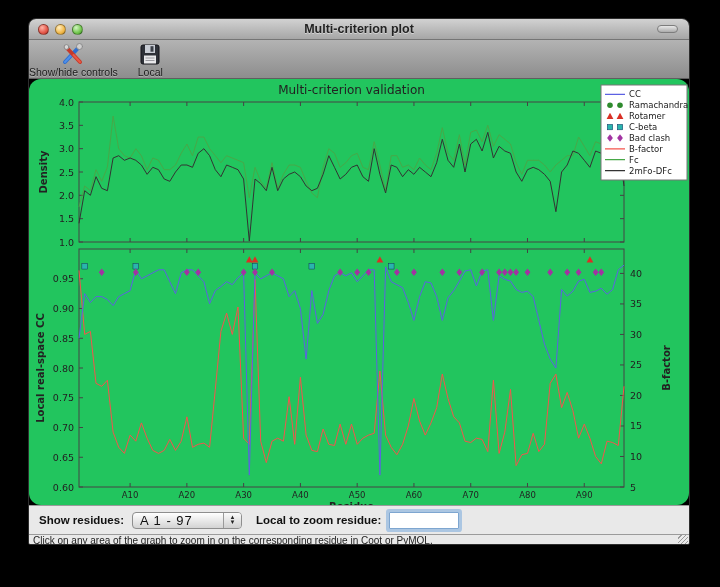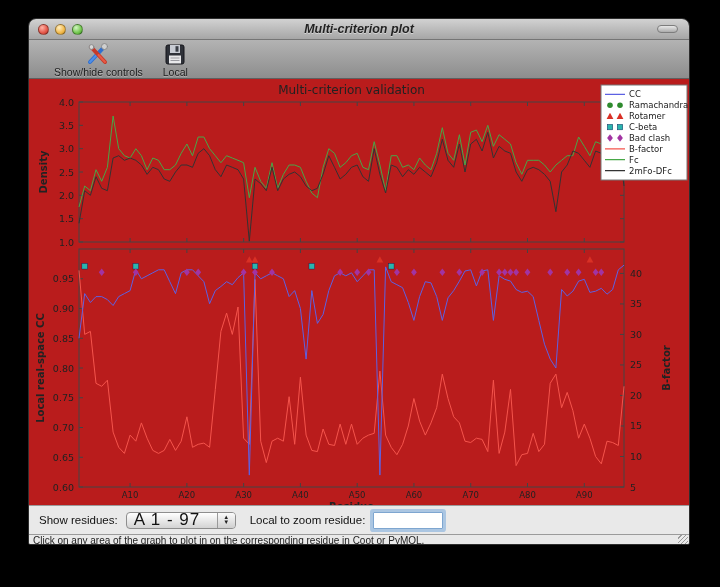--- a/index.html
+++ b/index.html
@@ -3,46 +3,46 @@
 <meta charset="utf-8">
 <style>
   html,body{margin:0;padding:0;background:#000;}
   .stage{position:relative;width:720px;height:587px;background:#000;overflow:hidden;
          font-family:"Liberation Sans",sans-serif;}
   .window{position:absolute;left:28px;top:18px;width:662px;height:527px;
           border-radius:8px 8px 2px 2px;overflow:hidden;
           box-shadow:0 10px 28px rgba(0,0,0,.95);border:1px solid #2e2e2e;box-sizing:border-box;}
   
   .titlebar{height:20px;background:linear-gradient(#d2d2d2,#a6a6a6);border-bottom:1px solid #757575;
-            position:relative;display:flex;align-items:center;font-style:italic;}
+            position:relative;display:flex;align-items:center;}
   .lights{display:flex;gap:6px;margin-left:9px;}
   .light{width:11px;height:11px;border-radius:50%;border:1px solid rgba(0,0,0,.35);box-sizing:border-box;}
   .light.red{background:radial-gradient(circle at 35% 30%,#ffb2a6,#e4584a 60%,#b03327);}
   .light.yellow{background:radial-gradient(circle at 35% 30%,#ffeec2,#f2b94b 60%,#c78e22);}
   .light.green{background:radial-gradient(circle at 35% 30%,#d2f5c3,#73c74e 60%,#3f9427);}
   .win-title{position:absolute;left:0;right:0;text-align:center;font-size:12.5px;font-weight:bold;
              color:#222;text-shadow:0 1px 0 rgba(255,255,255,.45);pointer-events:none;}
   .pill{position:absolute;right:11px;top:6px;width:21px;height:8px;border-radius:4px;
         background:linear-gradient(#e8e8e8,#ababab);border:1px solid #7d7d7d;box-sizing:border-box;}
   
   .toolbar{height:39px;background:linear-gradient(#b3b3b3,#8d8d8d);border-bottom:1px solid #5f5f5f;
-           display:flex;align-items:flex-end;padding-left:25px;gap:20px;box-sizing:border-box;}
+           display:flex;align-items:flex-end;padding-left:0;gap:20px;box-sizing:border-box;}
   .tool-btn{display:flex;flex-direction:column;align-items:center;margin-top:2px;cursor:default;}
   .tool-btn svg{display:block;}
   .tool-label{font-size:10.5px;color:#1c1c1c;text-shadow:0 1px 0 rgba(255,255,255,.3);margin-top:0px;white-space:nowrap;}
   
-  .plot-panel{height:426px;background:#b91c1c;}
+  .plot-panel{height:426px;background:#22c55e;border-radius:12px;}
   
   .controlbar{height:29px;background:#e9e9e9;border-top:1px solid #9b9b9b;display:flex;align-items:center;
               padding-left:10px;box-sizing:border-box;font-size:11.5px;color:#111;}
-  .ctl-label{font-weight:normal;margin-right:8px;white-space:nowrap;}
+  .ctl-label{font-weight:bold;margin-right:8px;white-space:nowrap;}
   .combo{width:110px;height:17px;border:1px solid #8e8e8e;border-radius:4px;
          background:linear-gradient(#ffffff,#d3d3d3);display:flex;align-items:center;
          box-sizing:border-box;margin-right:14px;position:relative;}
-  .combo-text{flex:1;font-size:17px;color:#111;padding-left:7px;letter-spacing:1px;}
+  .combo-text{flex:1;font-size:13px;color:#111;padding-left:7px;letter-spacing:1px;}
   .combo-stepper{width:17px;height:100%;border-left:1px solid #9a9a9a;display:flex;flex-direction:column;
                  align-items:center;justify-content:center;background:linear-gradient(#fbfbfb,#cfcfcf);
                  border-radius:0 3px 3px 0;}
   .combo-stepper span{font-size:6px;line-height:5px;color:#222;}
   .zoom-input{width:62px;height:15px;border:1px solid #7ea6d0;background:#fff;
               box-shadow:0 0 0 3px rgba(120,170,220,.55);border-radius:1px;outline:none;
               font-size:11px;padding:0 3px;}
   
   .statusbar{height:12px;background:#e9e9e9;border-top:1px solid #9b9b9b;position:relative;
              display:flex;align-items:center;box-sizing:border-box;}
@@ -286,18 +286,18 @@
         <span class="combo-stepper">
             <span>▲</span>
             <span>▼</span>
           </span>
       </div>
       <span class="ctl-label">Local to zoom residue:</span>
       <input class="zoom-input" type="text" value="" style="">
     </div>
 
     <div class="statusbar">
-      <span class="status-text">Click on any area of the graph to plot in on the corresponding residue in Coot or PyMOL.</span>
+      <span class="status-text">Click on any area of the graph to zoom in on the corresponding residue in Coot or PyMOL.</span>
       <div class="grip"></div>
     </div>
 
   </div>
 </div>
 
 </body></html>

